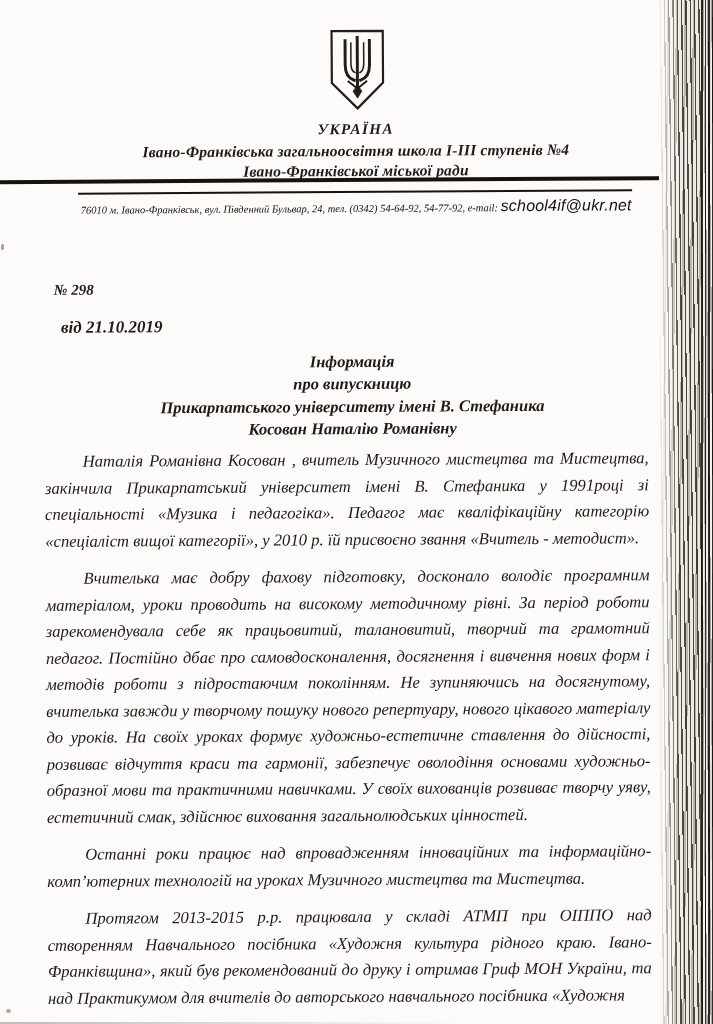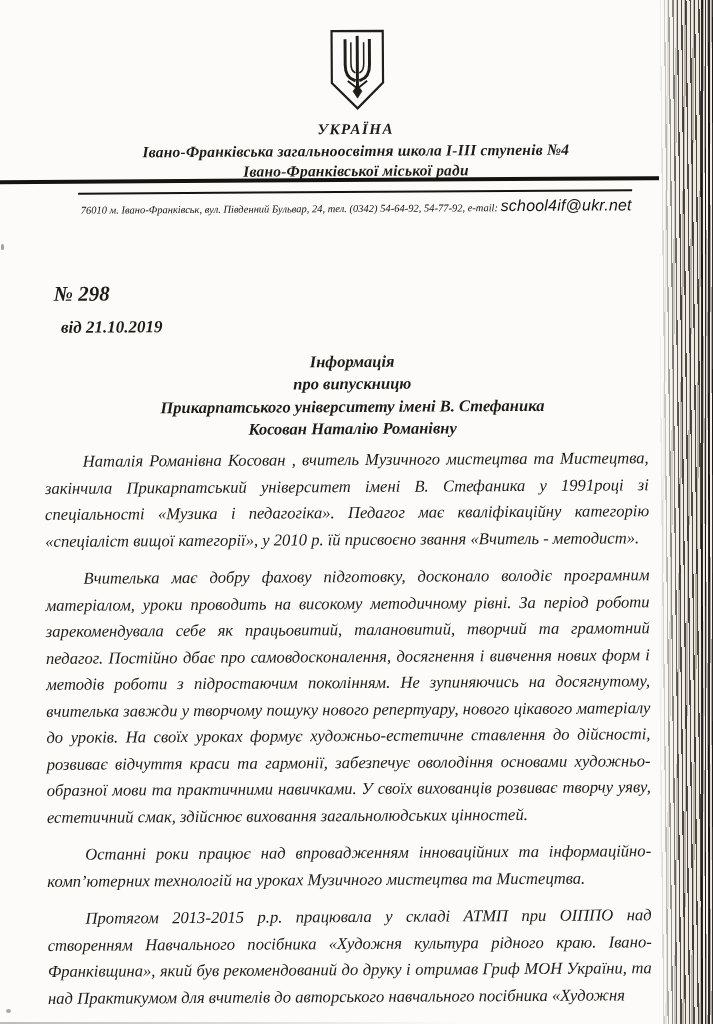--- a/index.html
+++ b/index.html
@@ -44,21 +44,21 @@
     position:absolute;left:28px;top:198px;width:660px;
     text-align:center;font-size:10.5px;color:#16130f;white-space:nowrap;
   }
   .address-line .email{
     font-family:"Liberation Sans","DejaVu Sans",sans-serif;
     font-size:16px;letter-spacing:.2px;
   }
   
   .doc-number{
     position:absolute;left:55px;top:280px;
-    font-weight:bold;font-size:21px;
+    font-weight:bold;font-size:15px;
   }
   .doc-date{
     position:absolute;left:55px;top:316px;
     font-weight:bold;font-size:17px;margin-left:7px;
   }
   
   .title-block{
     position:absolute;left:28px;top:351px;width:650px;
     text-align:center;font-weight:bold;font-size:16.5px;line-height:22.4px;
   }

